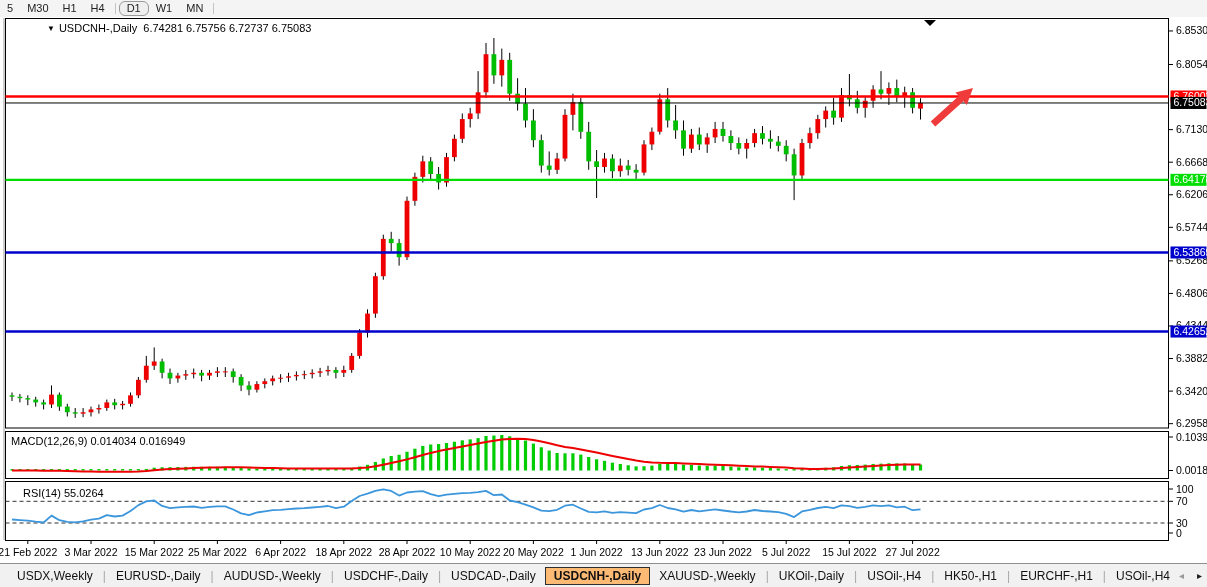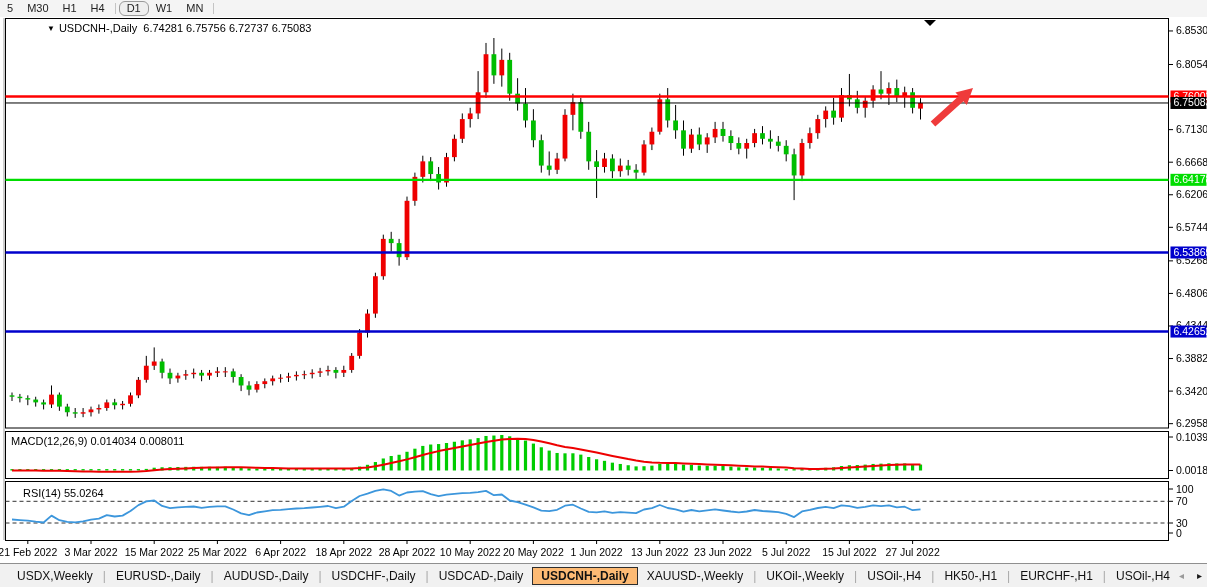--- a/index.html
+++ b/index.html
@@ -495,38 +495,38 @@
         <line x1="1169" y1="533" x2="1173" y2="533" stroke="#000"></line>
         <text x="1176" y="536.5" font-size="10.5" fill="#000">0</text>
       </g>
       <polygon points="924,20 936,20 930,26" fill="#000"></polygon>
       <polygon points="930.7,121.4 958.8,96.1 955.4,92.4 973.0,88.0 966.8,105.0 963.4,101.3 935.3,126.6" fill="#ef3b3b"></polygon>
       <rect x="5.5" y="18.5" width="1163" height="409.5" fill="transparent"></rect>
     </svg>
 
   <div class="overlay" id="chart-title"><span class="marker">▼</span><span>USDCNH-,Daily  6.74281 6.75756 6.72737 6.75083</span></div>
 
-  <div class="overlay" id="macd-label">MACD(12,26,9) 0.014034 0.008011</div>
+  <div class="overlay" id="macd-label">MACD(12,26,9) 0.014034 0.016949</div>
 
   <div class="overlay" id="rsi-label">RSI(14) 55.0264</div>
 
   <div class="tabbar" id="tabbar">
       <span class="tab">USDX,Weekly</span>
       <span class="tab-sep">|</span>
       <span class="tab">EURUSD-,Daily</span>
       <span class="tab-sep">|</span>
-      <span class="tab">AUDUSD-,Daily</span>
+      <span class="tab">AUDUSD-,Weekly</span>
       <span class="tab-sep">|</span>
       <span class="tab">USDCHF-,Daily</span>
       <span class="tab-sep">|</span>
       <span class="tab">USDCAD-,Daily</span>
       <span class="tab active">USDCNH-,Daily</span>
       <span class="tab">XAUUSD-,Weekly</span>
       <span class="tab-sep">|</span>
-      <span class="tab">UKOil-,Weekly</span>
+      <span class="tab">UKOil-,Daily</span>
       <span class="tab-sep">|</span>
       <span class="tab">USOil-,H4</span>
       <span class="tab-sep">|</span>
       <span class="tab">HK50-,H1</span>
       <span class="tab-sep">|</span>
       <span class="tab">EURCHF-,H1</span>
       <span class="tab-sep">|</span>
       <span class="tab">USOil-,H4</span>
       <span class="tab-arrows">
         <span class="arr-left">◂</span>

